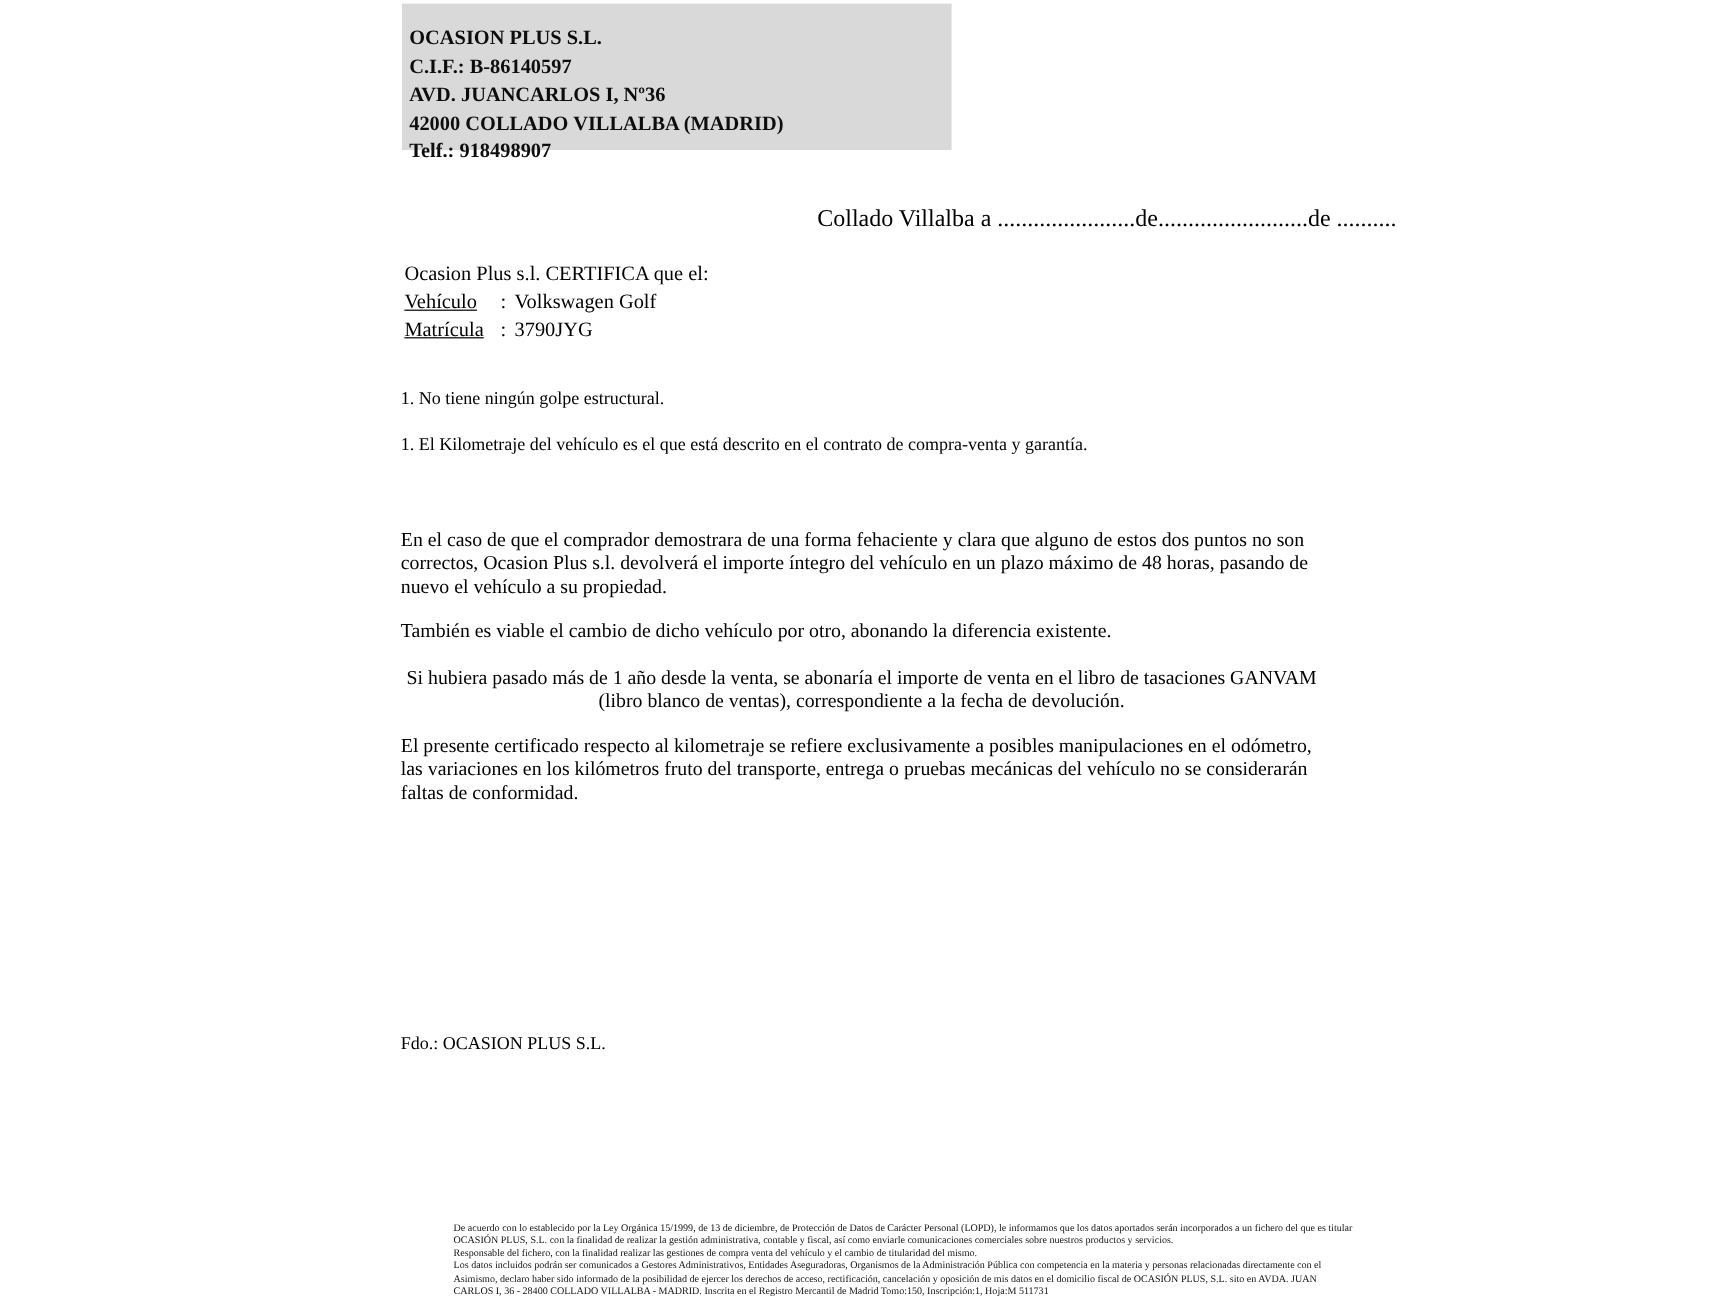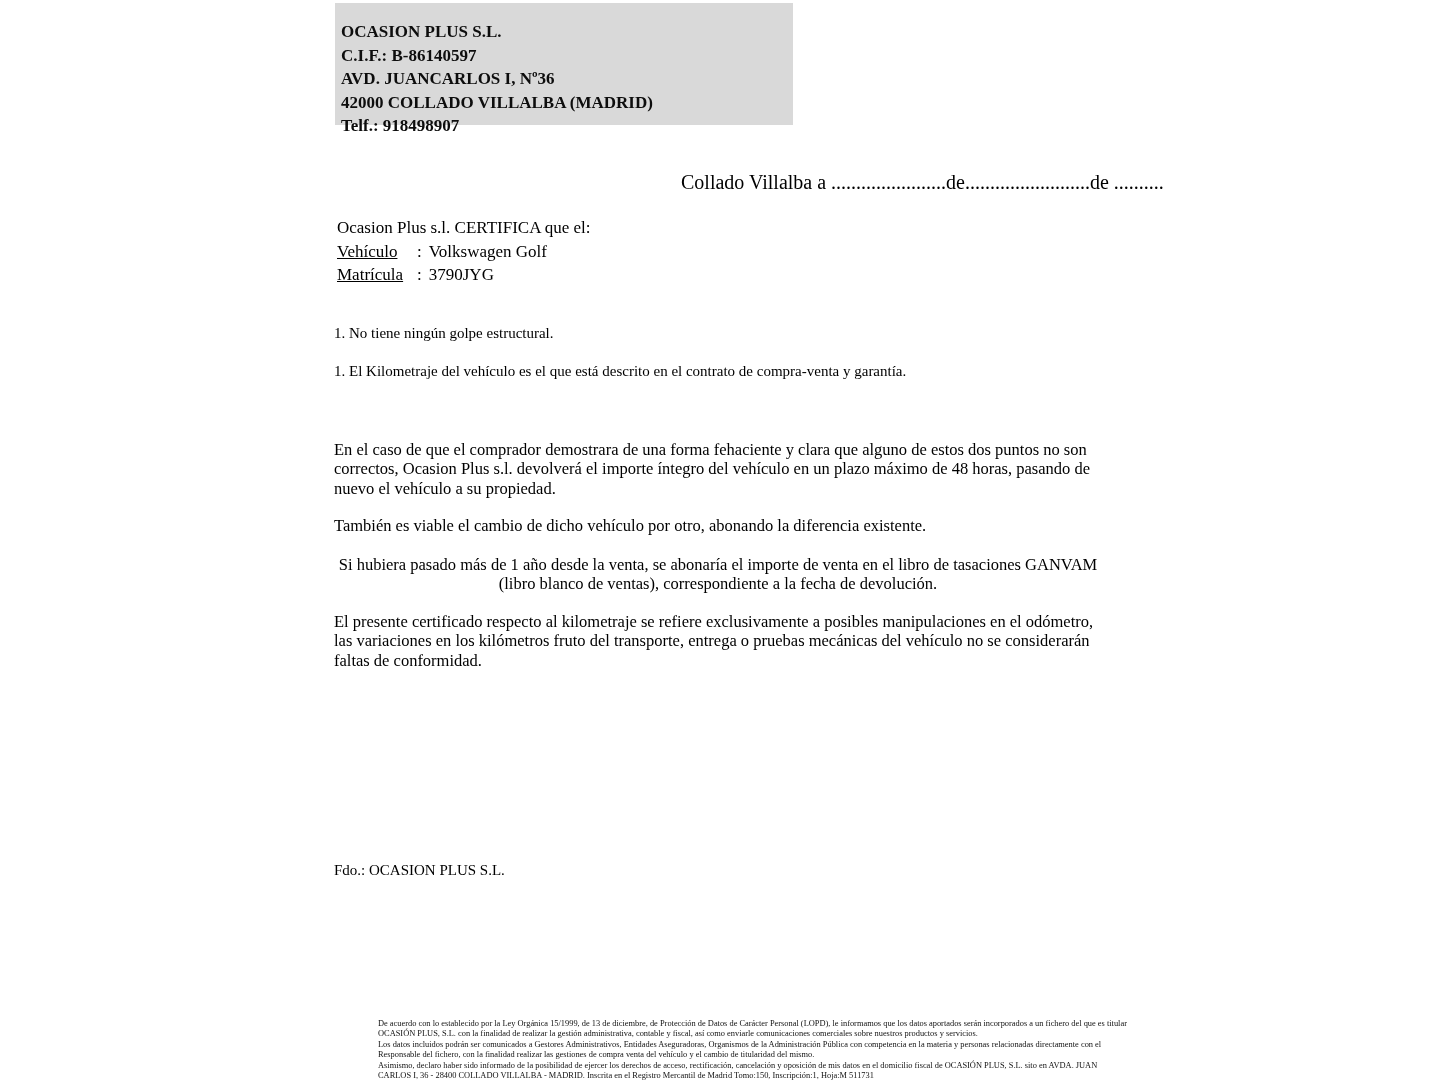--- a/index.html
+++ b/index.html
@@ -125,19 +125,19 @@
   <div class="para para-a">En el caso de que el comprador demostrara de una forma fehaciente y clara que alguno de estos dos puntos no son correctos, Ocasion Plus s.l. devolverá el importe íntegro del vehículo en un plazo máximo de 48 horas, pasando de nuevo el vehículo a su propiedad.</div>
   <div class="para para-b">También es viable el cambio de dicho vehículo por otro, abonando la diferencia existente.</div>
   <div class="para para-c">Si hubiera pasado más de 1 año desde la venta, se abonaría el importe de venta en el libro de tasaciones GANVAM (libro blanco de ventas), correspondiente a la fecha de devolución.</div>
   <div class="para para-d">El presente certificado respecto al kilometraje se refiere exclusivamente a posibles manipulaciones en el odómetro, las variaciones en los kilómetros fruto del transporte, entrega o pruebas mecánicas del vehículo no se considerarán faltas de conformidad.</div>
 
   <div class="signature-line">Fdo.: OCASION PLUS S.L.</div>
 
   <div class="legal-block">
     <div class="legal-line">De acuerdo con lo establecido por la Ley Orgánica 15/1999, de 13 de diciembre, de Protección de Datos de Carácter Personal (LOPD), le informamos que los datos aportados serán incorporados a un fichero del que es titular</div>
     <div class="legal-line">OCASIÓN PLUS, S.L. con la finalidad de realizar la gestión administrativa, contable y fiscal, así como enviarle comunicaciones comerciales sobre nuestros productos y servicios.</div>
+    <div class="legal-line">Responsable del fichero, con la finalidad realizar las gestiones de compra venta del vehículo y el cambio de titularidad del mismo.</div>
     <div class="legal-line">Los datos incluidos podrán ser comunicados a Gestores Administrativos, Entidades Aseguradoras, Organismos de la Administración Pública con competencia en la materia y personas relacionadas directamente con el</div>
-    <div class="legal-line">Responsable del fichero, con la finalidad realizar las gestiones de compra venta del vehículo y el cambio de titularidad del mismo.</div>
     <div class="legal-line">Asimismo, declaro haber sido informado de la posibilidad de ejercer los derechos de acceso, rectificación, cancelación y oposición de mis datos en el domicilio fiscal de OCASIÓN PLUS, S.L. sito en AVDA. JUAN</div>
     <div class="legal-line">CARLOS I, 36 - 28400 COLLADO VILLALBA - MADRID. Inscrita en el Registro Mercantil de Madrid Tomo:150, Inscripción:1, Hoja:M 511731</div>
   </div>
 
 </div>
 
 </body></html>

